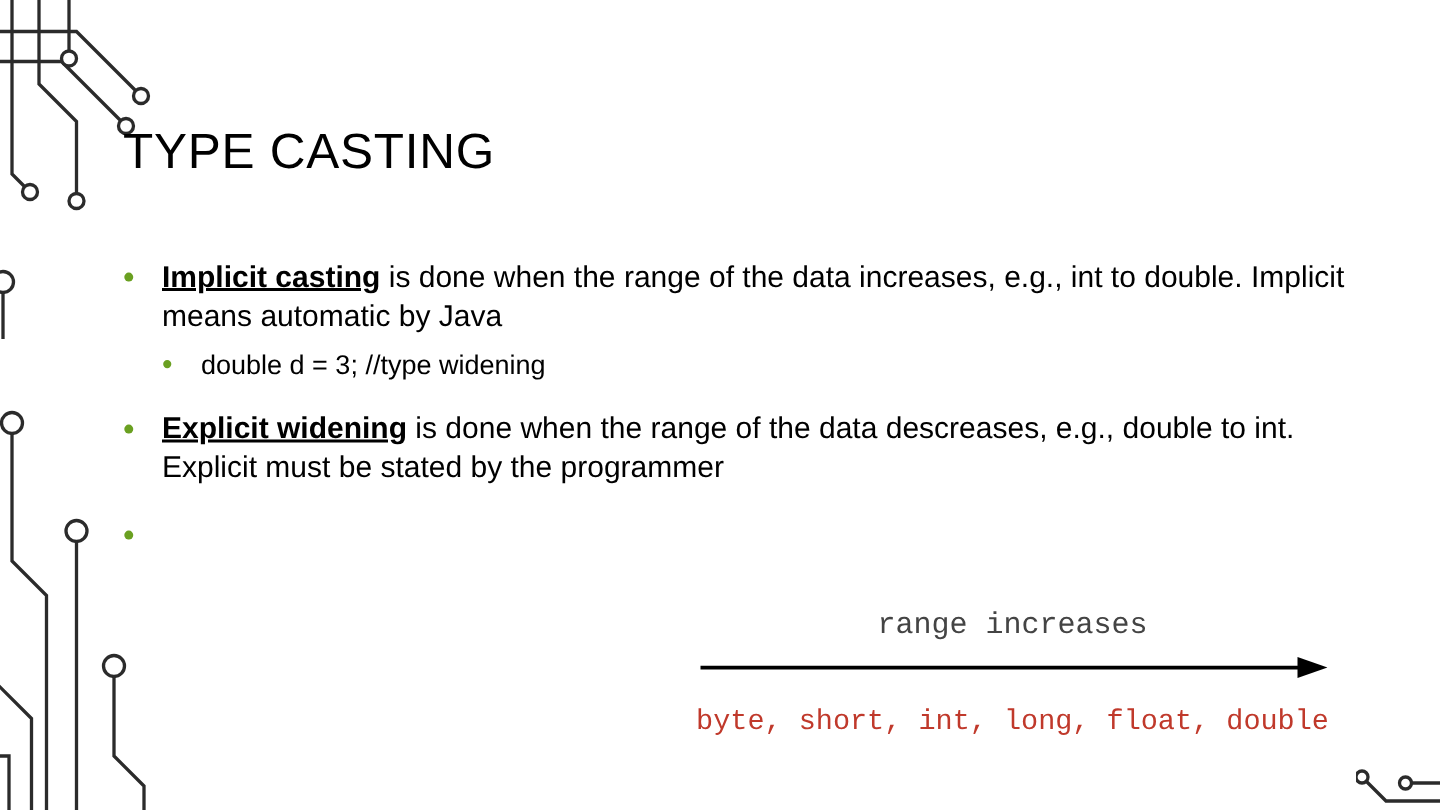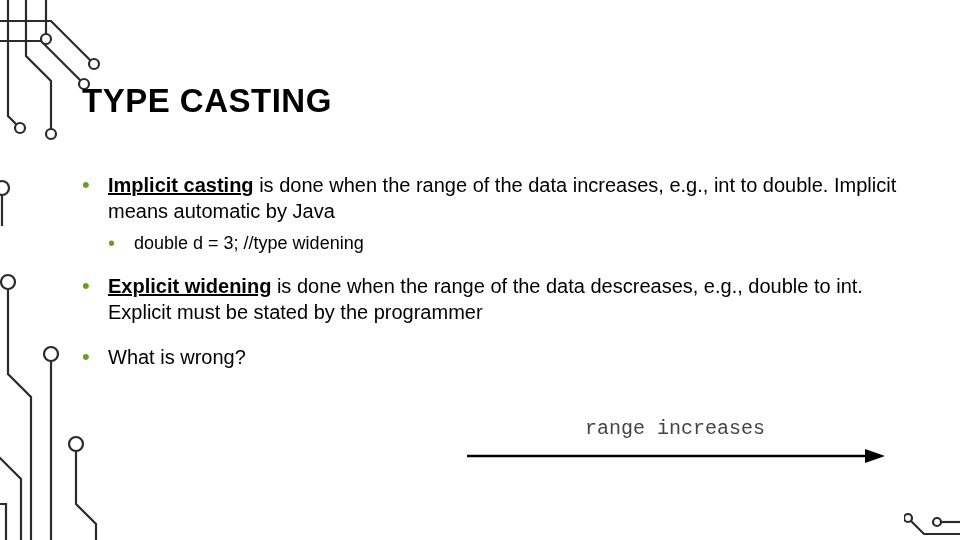--- a/index.html
+++ b/index.html
@@ -20,21 +20,21 @@
 
   .content {
     position: absolute;
     top: 82px;
     left: 82px;
     right: 40px;
     bottom: 40px;
   }
   .title {
     font-size: 33px;
-    font-weight: 700;
+    font-weight: 400;
     letter-spacing: 0.5px;
     margin-bottom: 52px;
   }
   ul.top { list-style: none; }
   ul.top > li {
     position: relative;
     padding-left: 26px;
     font-size: 20px;
     line-height: 1.32;
     margin-bottom: 18px;
@@ -65,21 +65,21 @@
     font-size: 20px;
     line-height: 1.2;
   }
   .b { font-weight: 700; }
   .u { text-decoration: underline; }
   .code { font-family: Liberation Sans, sans-serif; font-size: 18px; }
 
   .diagram {
     position: absolute;
     right: 10px;
-    bottom: 20px;
+    bottom: 8px;
     width: 470px;
     text-align: center;
   }
   .diagram-label {
     font-family: "Courier New", Courier, monospace;
     font-size: 20px;
     color: #444;
     margin-bottom: 6px;
   }
   .diagram-arrow {
@@ -149,26 +149,26 @@
           <span class="code">double d = 3; //type widening</span>
         </li>
       </ul>
     </li>
 
     <li>
       <span class="b u">Explicit widening</span><span> is done when the range of the data descreases, e.g., double to int. Explicit must be stated by the programmer</span>
     </li>
 
     <li>
-      <span>What is wrong?</span>
     </li>
 
   </ul>
 
   <div class="diagram">
     <div class="diagram-label">range increases</div>
     <svg class="diagram-arrow" viewBox="0 0 420 20">
       <line x1="2" y1="10" x2="405" y2="10" stroke="#000" stroke-width="2.5"></line>
       <polygon points="420,10 400,3 400,17" fill="#000"></polygon>
     </svg>
+    <div class="diagram-types">byte, short, int, long, float, double</div>
   </div>
 
 </div>
 
 </body></html>

